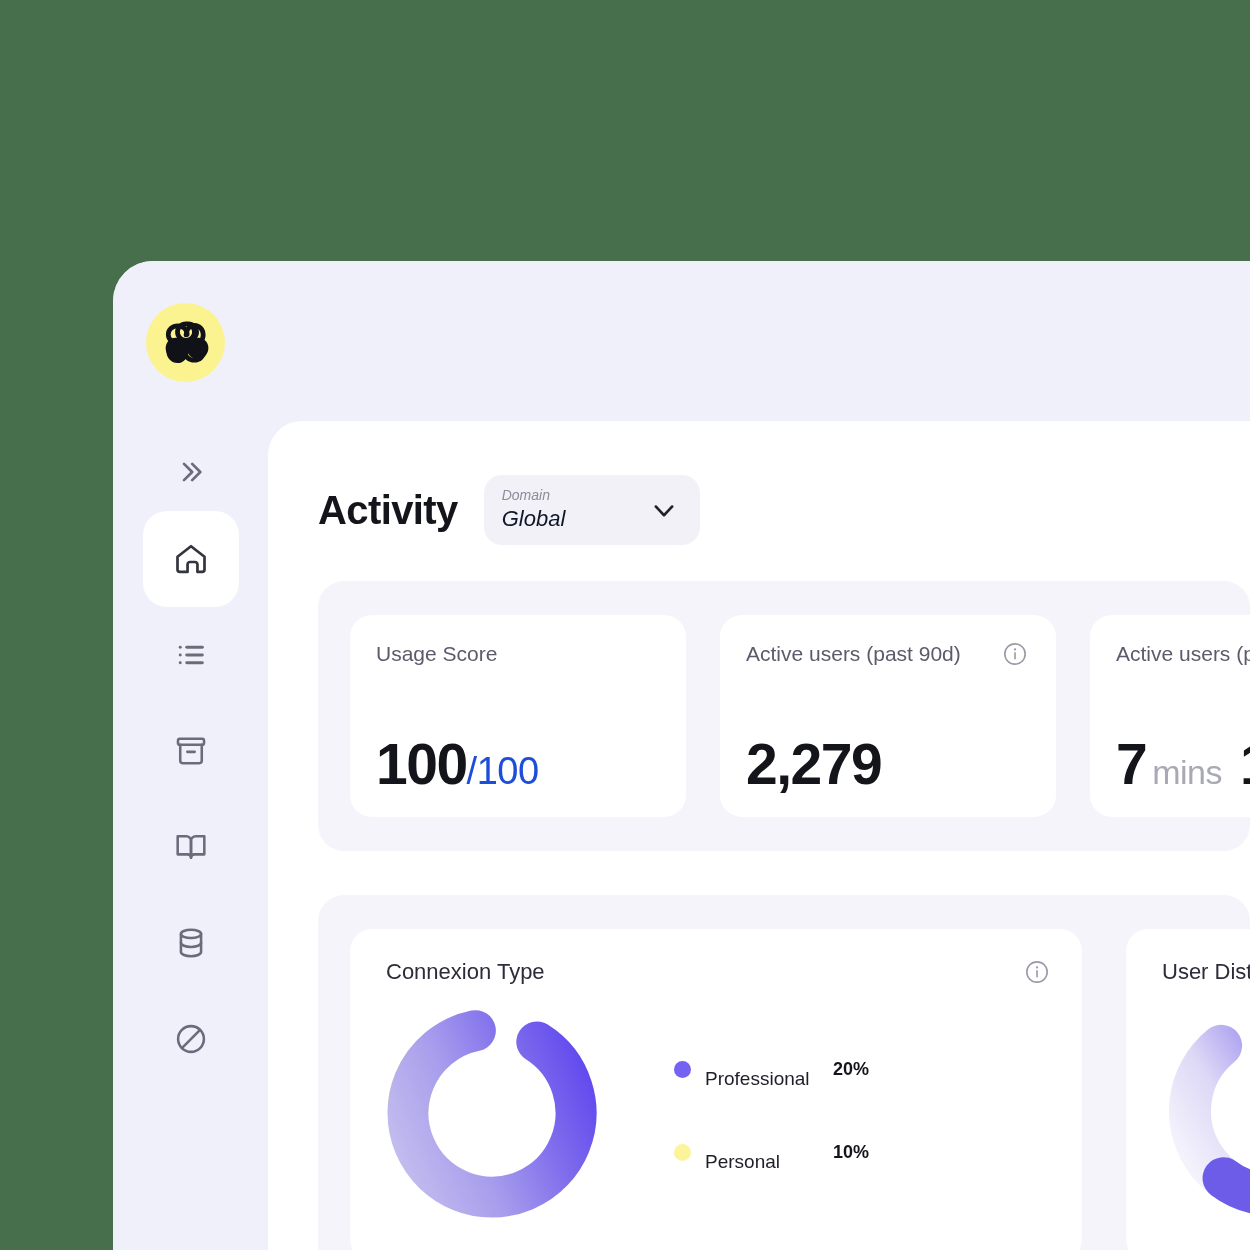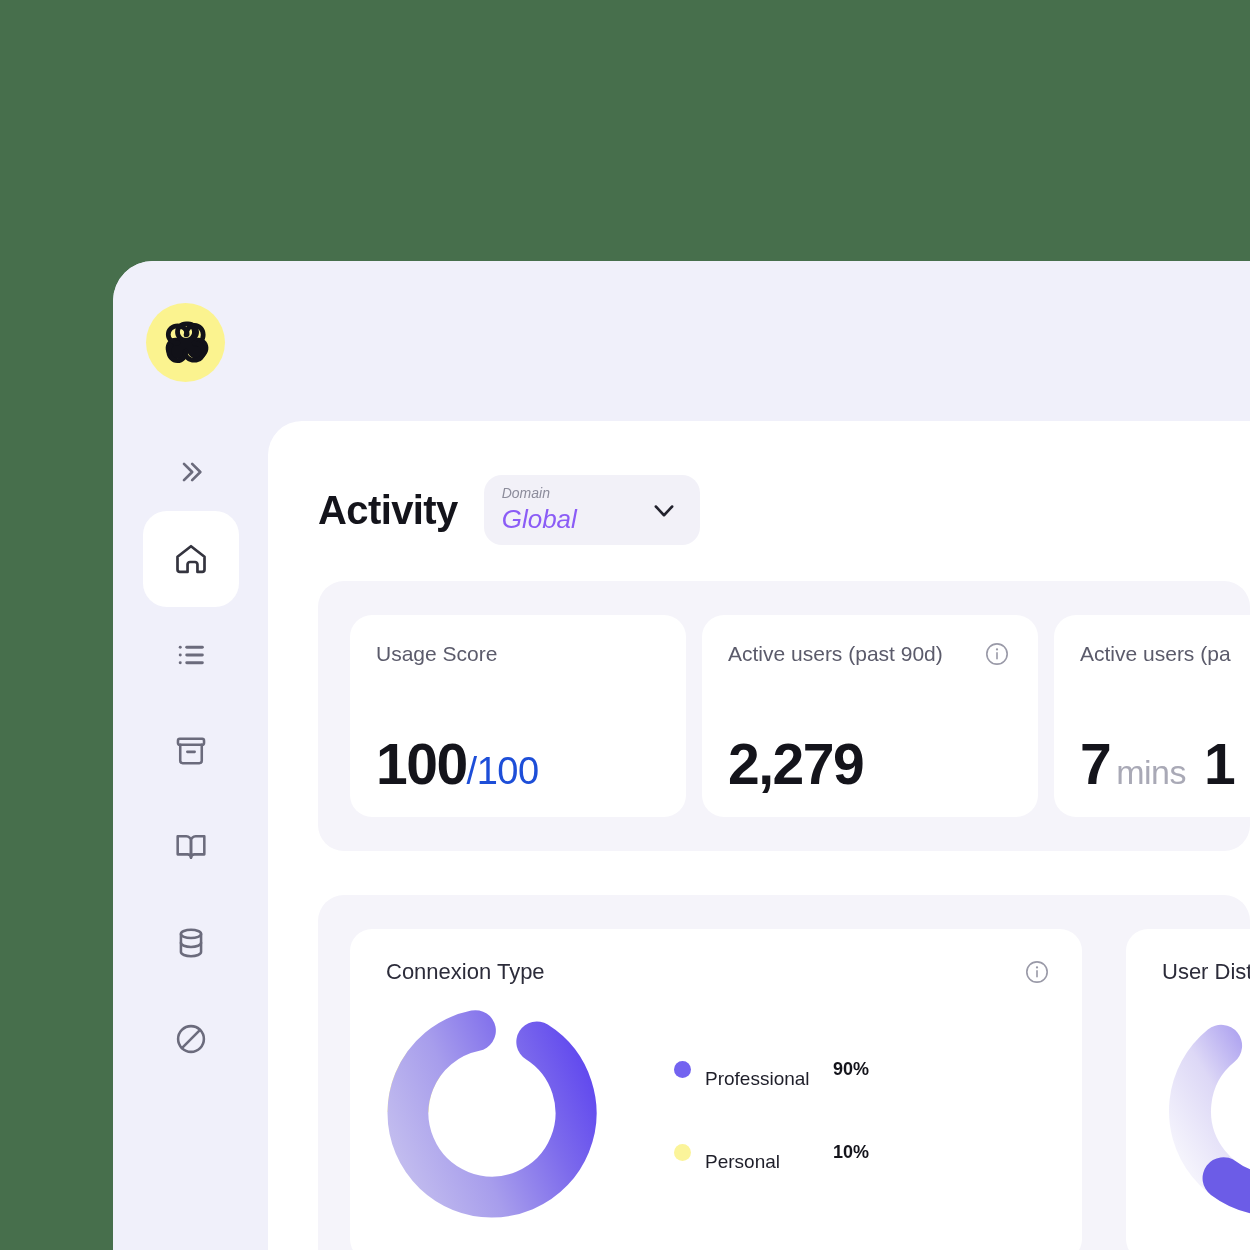--- a/index.html
+++ b/index.html
@@ -95,30 +95,30 @@
     width: 216px;
     height: 70px;
     display: flex;
     align-items: center;
     justify-content: space-between;
     padding: 0 22px 0 18px;
     cursor: pointer;
   }
   #domain-select .labels { display: flex; flex-direction: column; gap: 1px; font-style: italic; }
   .select-caption { font-size: 14px; color: #8c8c9b; line-height: 1.2; }
-  .select-value { font-size: 26px; color: #8b5cf6; line-height: 1.25; }
+  .select-value { font-size: 22px; color: #0f172a; line-height: 1.25; }
 
   
   .stat-panel {
     margin: 36px 0 0 50px;
     background: #f5f4fa;
     border-radius: 26px;
     padding: 34px 0 34px 32px;
     display: flex;
-    gap: 16px;
+    gap: 34px;
     overflow: hidden;
   }
   .stat-card {
     background: #ffffff;
     border-radius: 22px;
     width: 336px;
     flex: 0 0 336px;
     height: 202px;
     padding: 26px 28px 24px 26px;
     display: flex;
@@ -396,21 +396,21 @@
               <circle cx="106" cy="106" r="84" fill="none" stroke="#fbf49a" stroke-width="41" stroke-dasharray="52.8 475.2" stroke-dashoffset="132" transform="rotate(-90 106 106)"></circle>
 
               <circle cx="106" cy="106" r="84" fill="none" stroke="url(#gradPro)" stroke-width="41" stroke-linecap="round" stroke-dasharray="463 65" stroke-dashoffset="-15" transform="rotate(-68 106 106)"></circle>
             </svg>
           </div>
 
           <div class="legend">
             <div class="legend-row">
               <span class="legend-dot" style="background:#7363f0"></span>
               <span class="legend-name">Professional</span>
-              <span class="legend-pct">90%</span>
+              <span class="legend-pct">20%</span>
             </div>
             <div class="legend-row">
               <span class="legend-dot" style="background:#fbf49a"></span>
               <span class="legend-name">Personal</span>
               <span class="legend-pct">10%</span>
             </div>
           </div>
         </div>
       </div>
 

